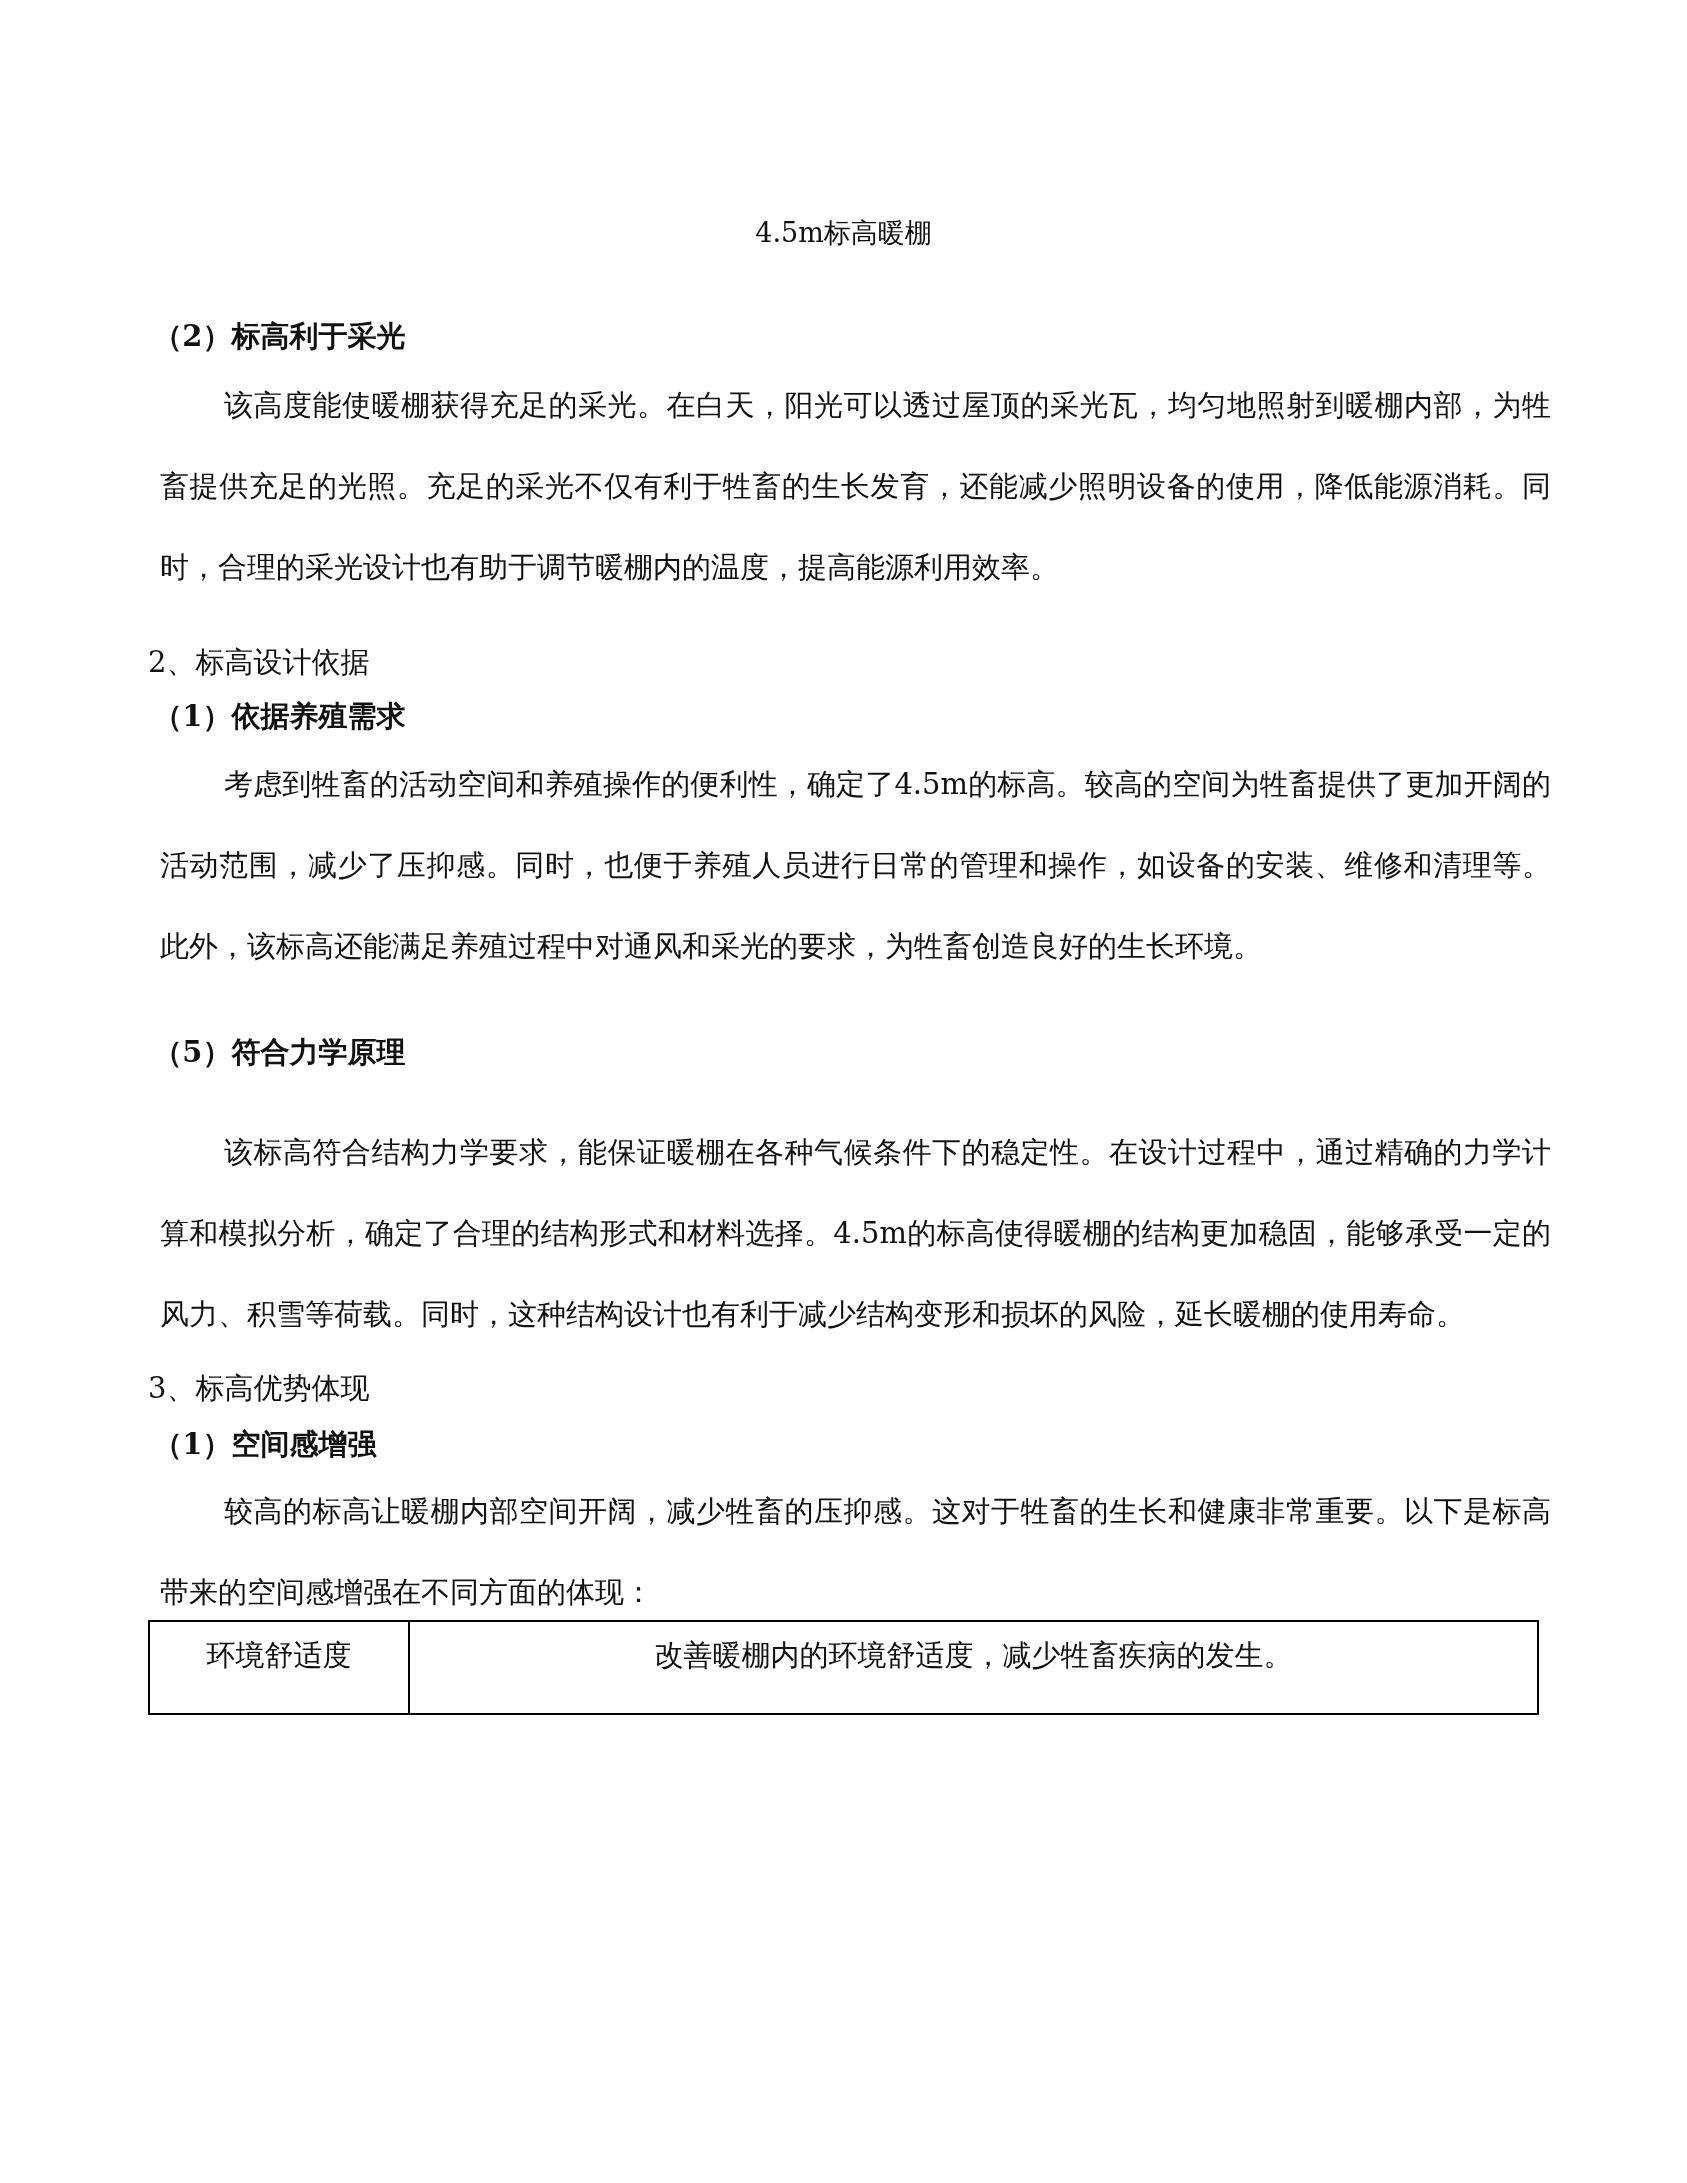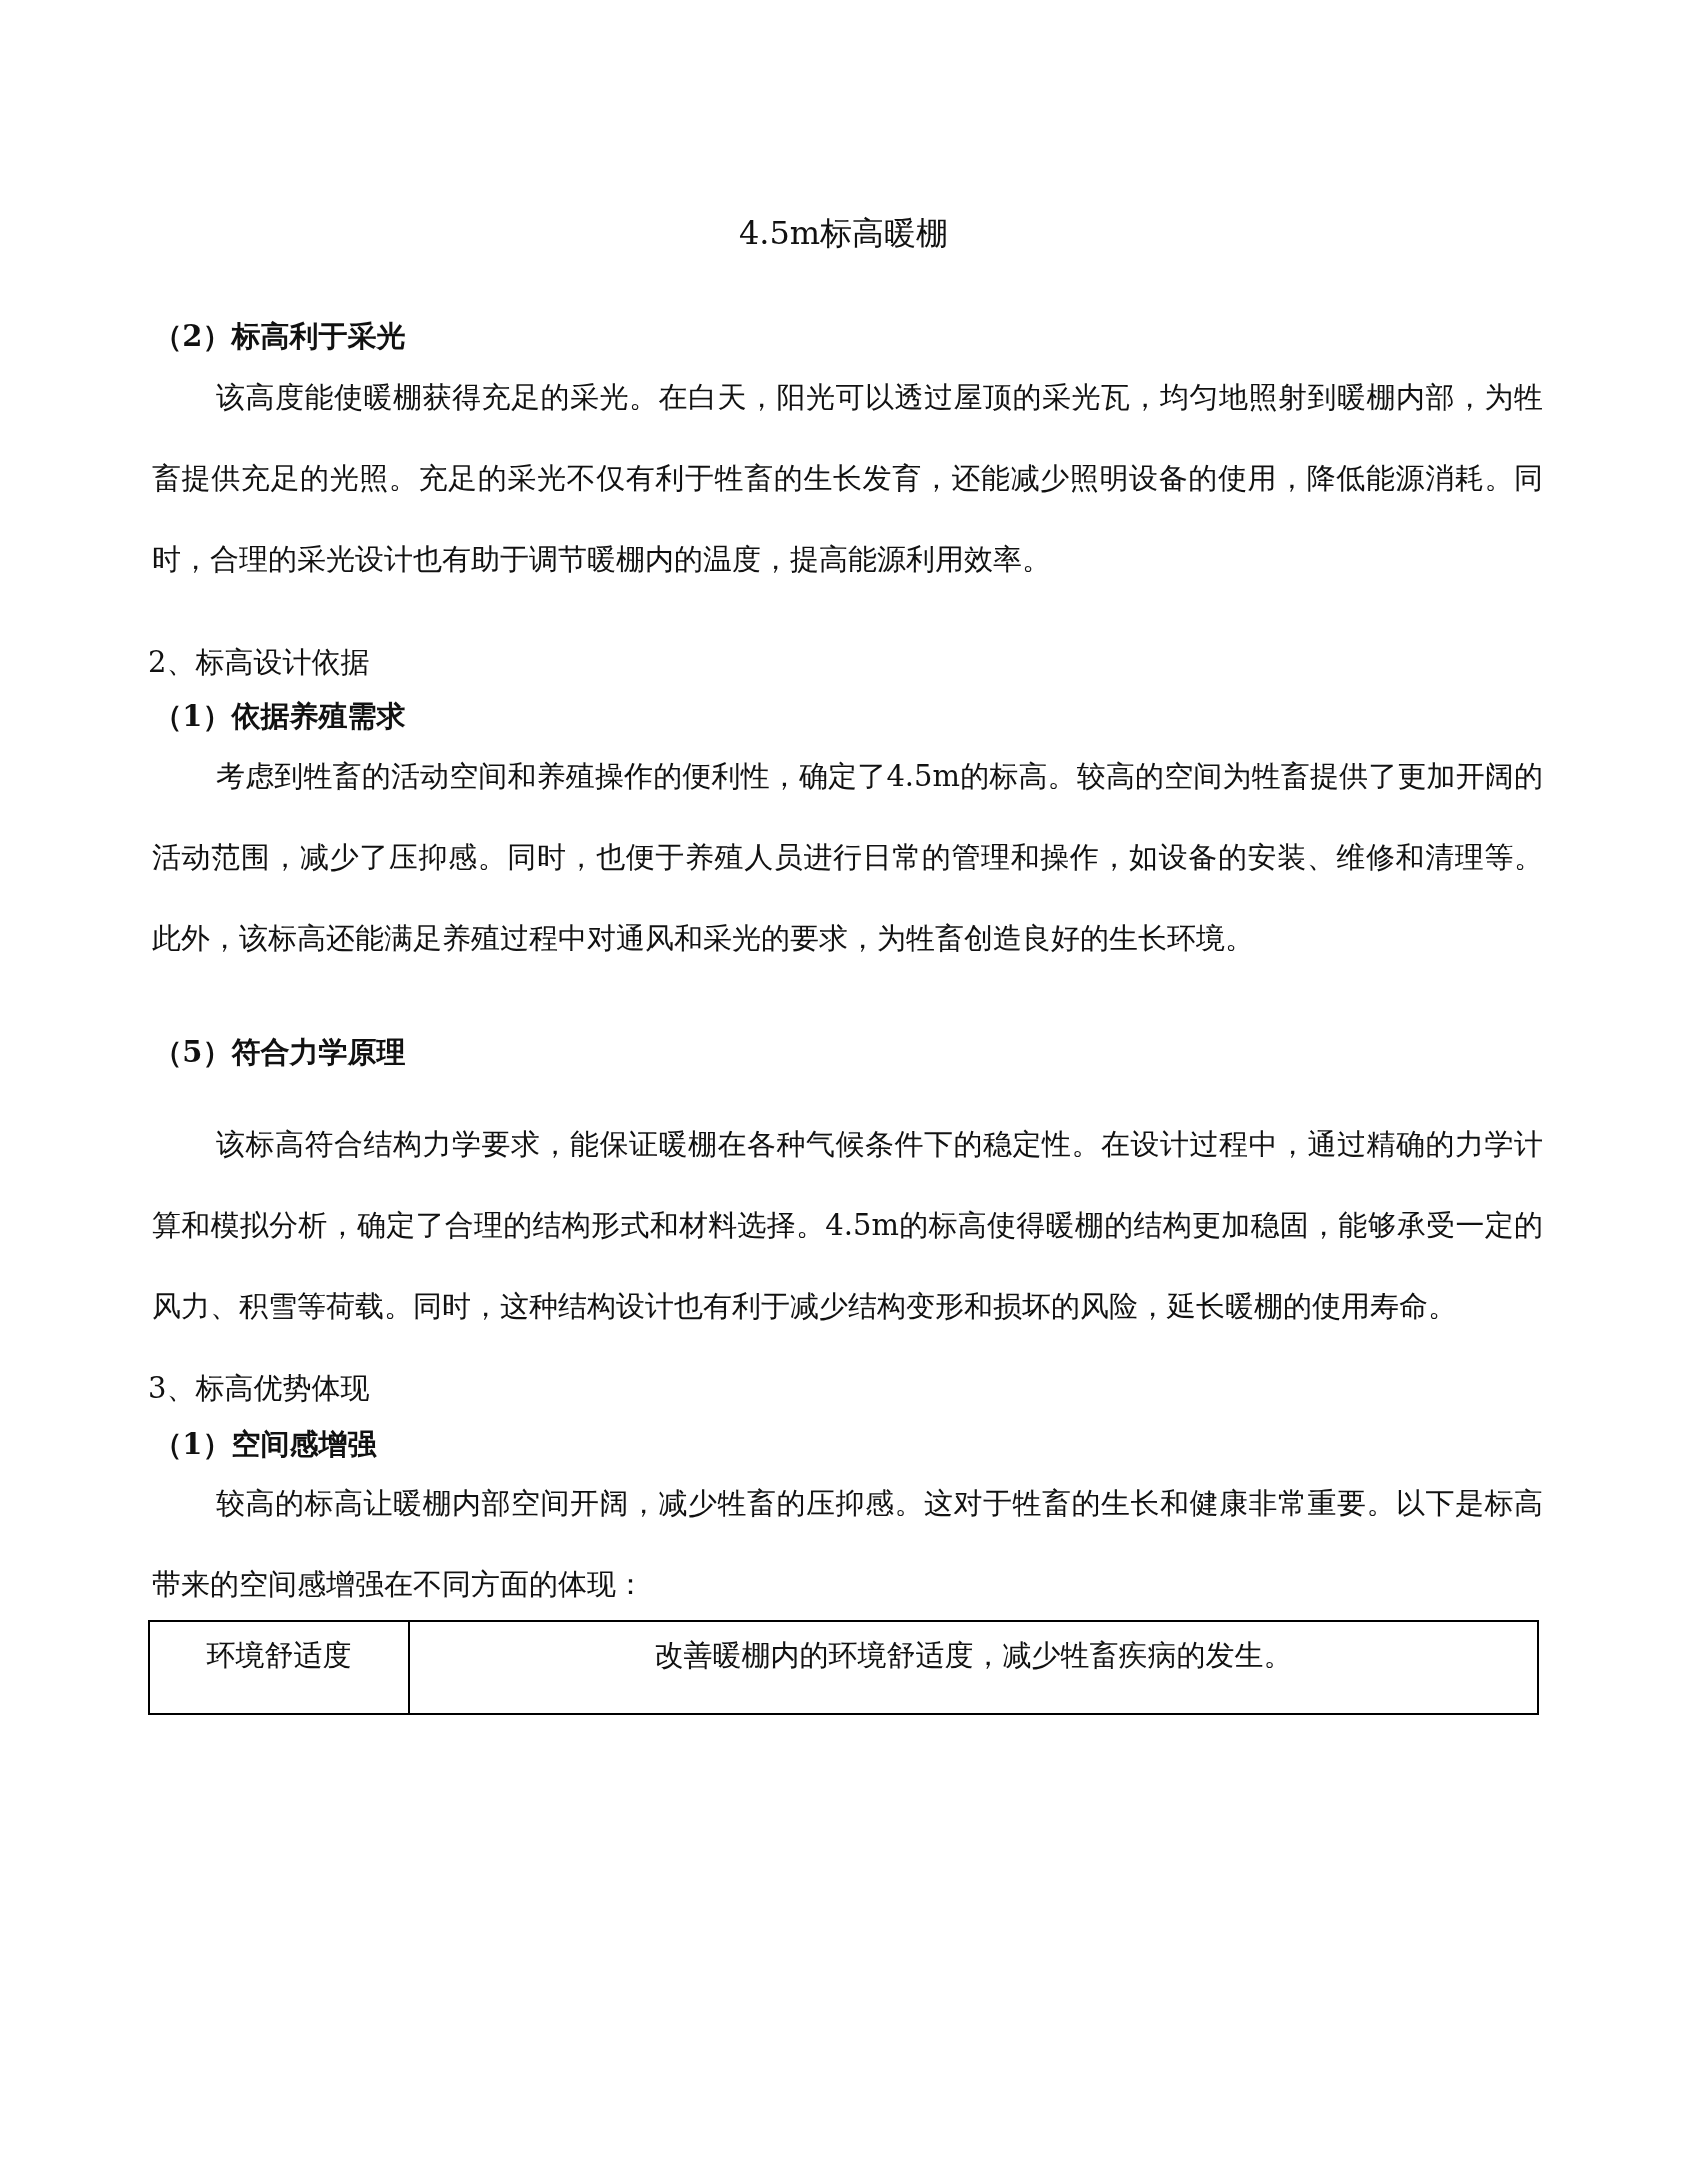--- a/index.html
+++ b/index.html
@@ -4,29 +4,29 @@
 <style>
   html, body { margin: 0; padding: 0; background: #ffffff; }
   body {
     width: 1687px; height: 2183px; position: relative; overflow: hidden;
     font-family: "DejaVu Serif", "Liberation Serif", serif;
     color: #111111;
   }
   .page { position: absolute; left: 148px; top: 0; width: 1391px; }
   .title {
     position: absolute; top: 213px; left: 0; width: 1391px; text-align: center;
-    font-size: 32px; line-height: 40px;
+    font-size: 27px; line-height: 40px;
   }
   .h {
     position: absolute; left: 0; font-size: 29px; line-height: 40px; white-space: nowrap;
   }
   .h.sub { left: 5.3px; font-weight: bold; }
   .para {
     position: absolute; left: 0; width: 1391px; font-size: 29px; line-height: 81px;
-    text-align: justify; text-indent: 64px; margin: 4px;
+    text-align: justify; text-indent: 64px; margin: 12px;
   }
   table.t {
     position: absolute; left: 0; top: 1620px; width: 1391px;
     border-collapse: collapse; font-size: 29px;
   }
   table.t td {
     border: 2px solid #000; height: 78px; vertical-align: top; text-align: center;
     padding: 13.2px 0 0 0; line-height: 40px;
   }
   table.t td.c1 { width: 258px; }

